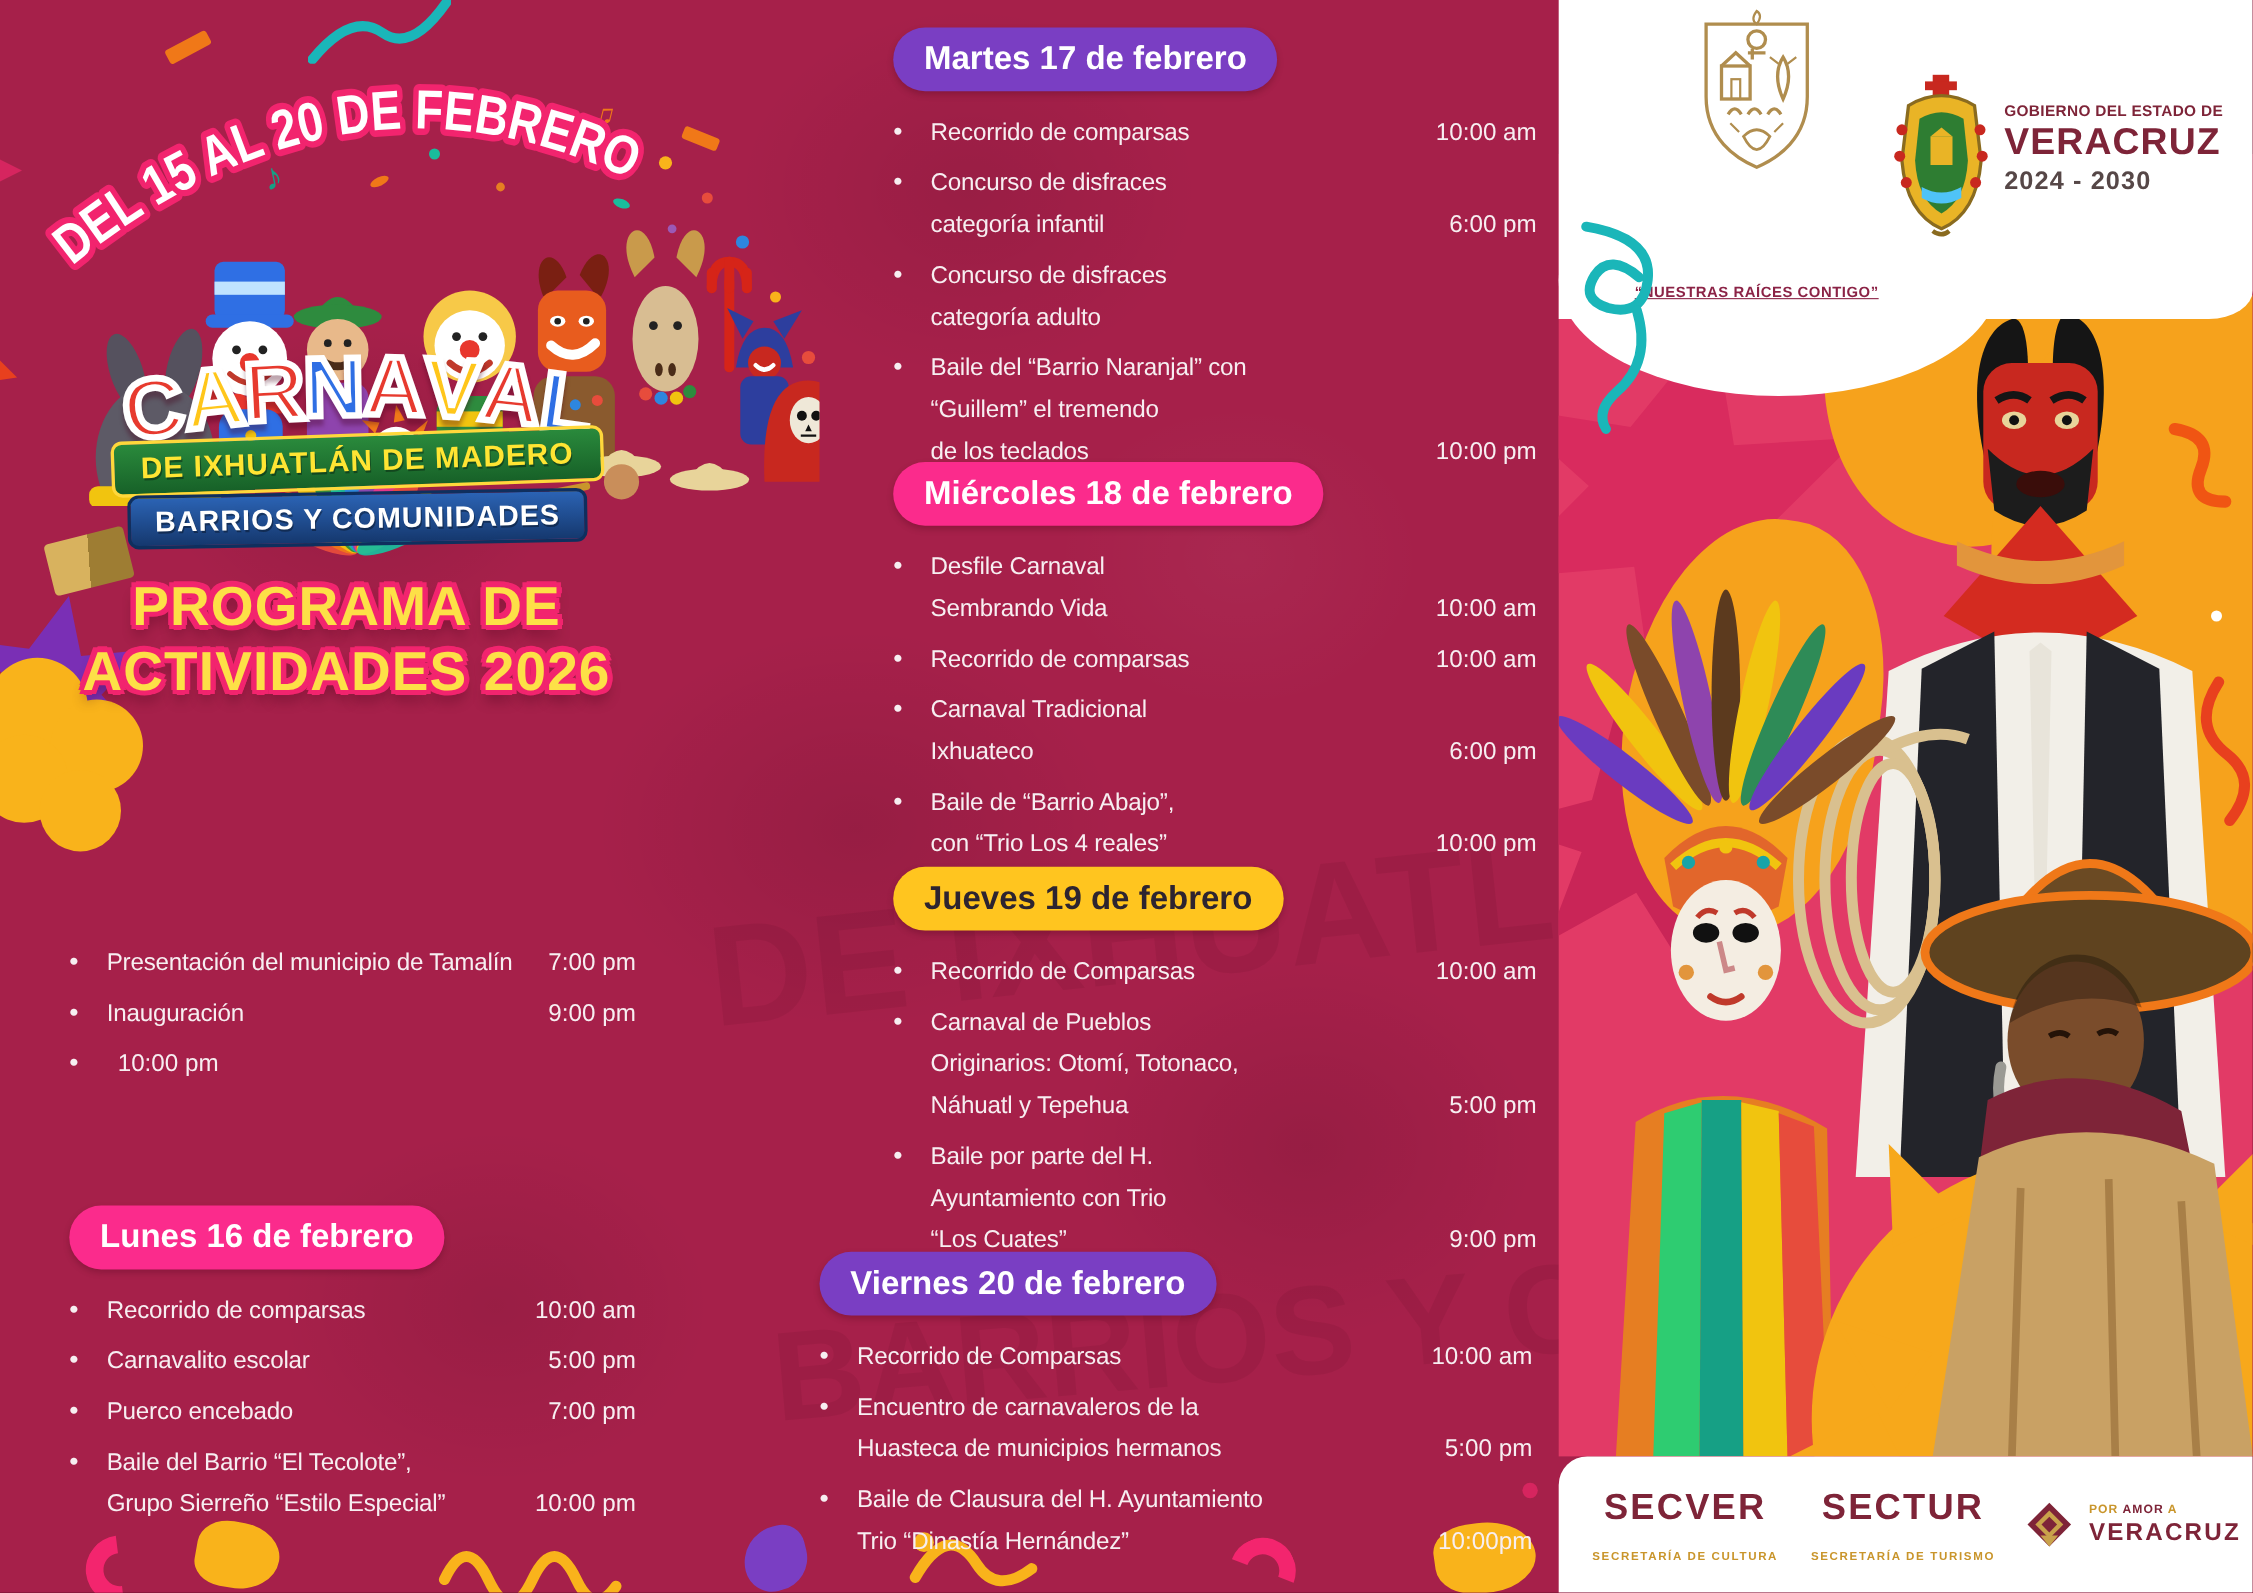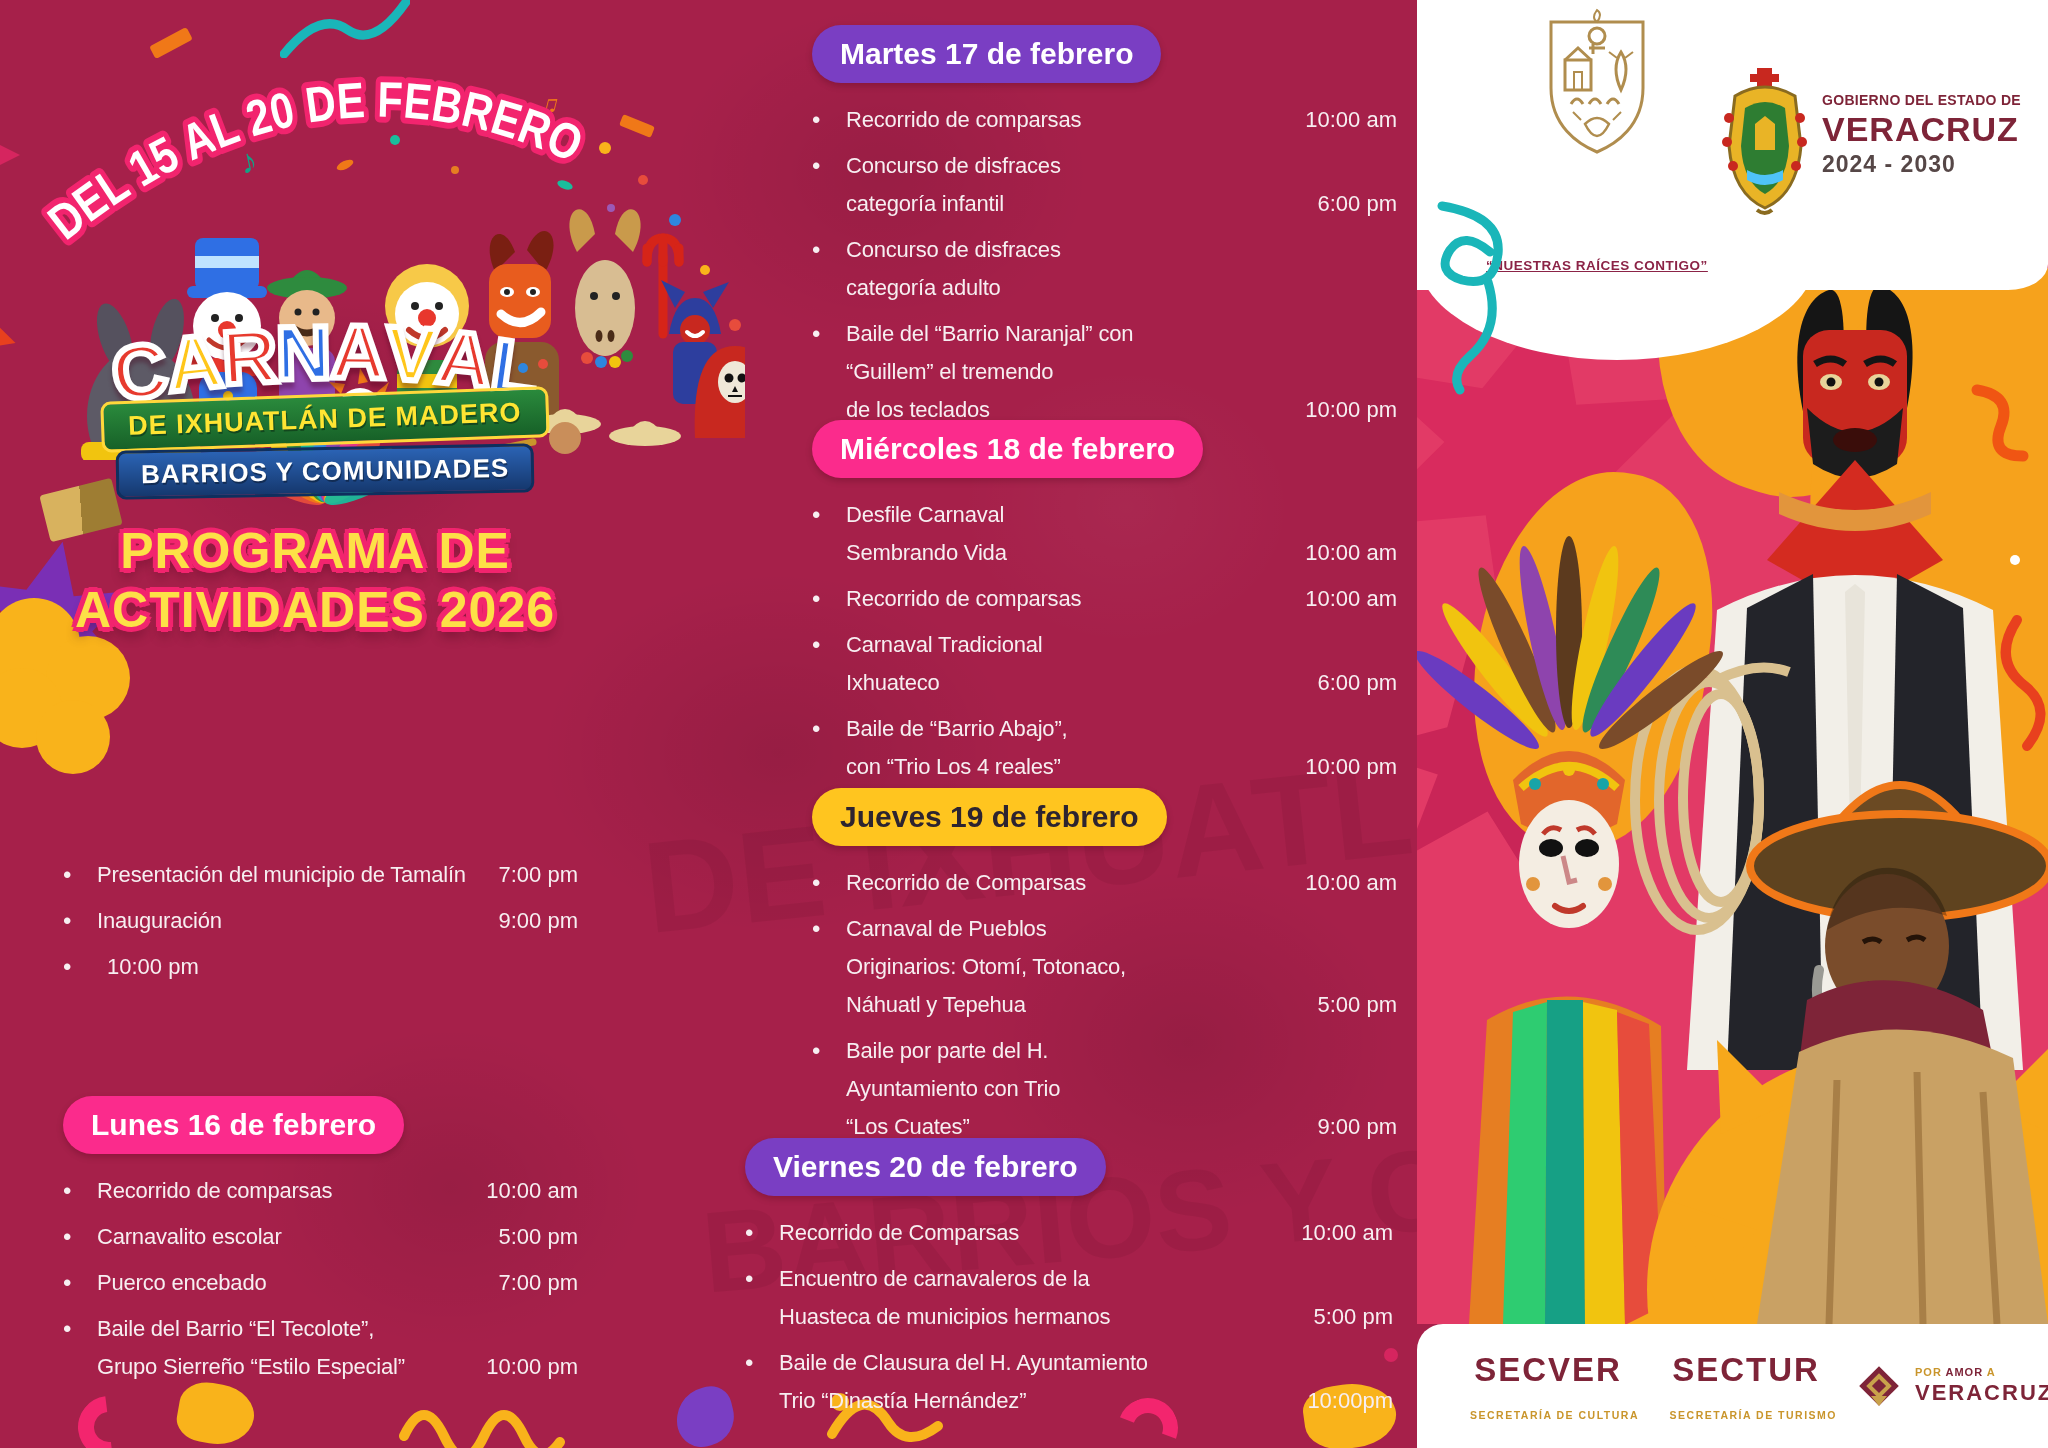--- a/index.html
+++ b/index.html
@@ -74,24 +74,24 @@
   #muni-tagline{left:1472px;top:258px;width:250px;text-align:center;font-size:13.5px;font-weight:bold;
     color:#8b2346;letter-spacing:.5px;text-decoration:underline;}
   #vz-shield{left:1717px;top:66px;width:95px;height:152px;}
   #gov-text{left:1822px;top:92px;width:210px;color:#7e2438;}
   #gov-l1{font-size:14px;font-weight:bold;letter-spacing:.3px;}
   #gov-l2{font-size:34px;font-weight:bold;letter-spacing:1px;margin-top:2px;}
   #gov-l3{font-size:23px;font-weight:bold;color:#564747;margin-top:2px;letter-spacing:1px;}
   #teal-ribbon{position:absolute;left:1422px;top:196px;width:140px;height:200px;z-index:6;}
 
   #footer-strip{position:absolute;left:1417px;top:1324px;width:631px;height:124px;background:#fff;z-index:6;
-    border-top-left-radius:26px;display:flex;align-items:center;padding-left:40px;box-sizing:border-box;gap:16px;}
+    border-top-left-radius:26px;display:flex;align-items:center;padding-left:24px;box-sizing:border-box;gap:16px;}
   .flogo{text-align:center;width:182px;flex:none;}
   .fname{font-size:33px;font-weight:bold;color:#7e2438;letter-spacing:2px;}
-  .fsub{font-size:10.5px;font-weight:bold;color:#c9952b;letter-spacing:1.5px;margin-top:20px;text-align:right;}
+  .fsub{font-size:10.5px;font-weight:bold;color:#c9952b;letter-spacing:1.5px;margin-top:20px;}
   #amor{display:flex;align-items:center;gap:10px;flex:none;}
   .amor-l1{font-size:11px;font-weight:bold;letter-spacing:1px;}
   .amor-l1 .g{color:#c9952b;} .amor-l1 .m{color:#7e2438;}
   .amor-l2{font-size:22px;font-weight:bold;color:#7e2438;letter-spacing:2px;margin-top:2px;}
 
   
   .cf{position:absolute;z-index:3;}
   .note{position:absolute;z-index:3;font-size:34px;font-weight:bold;}
 </style>
 </head>

